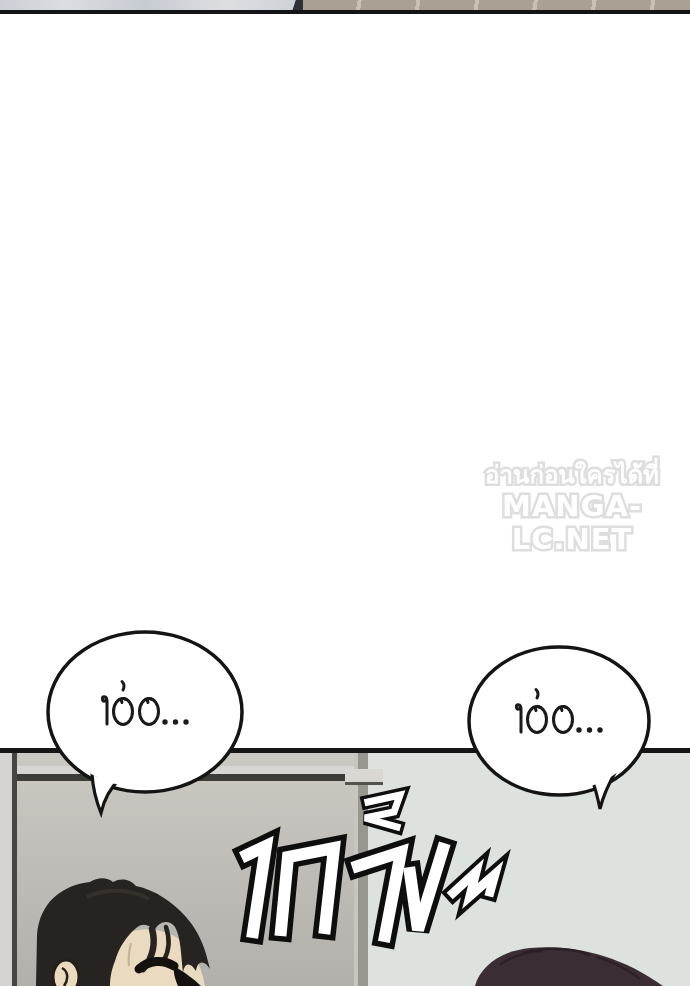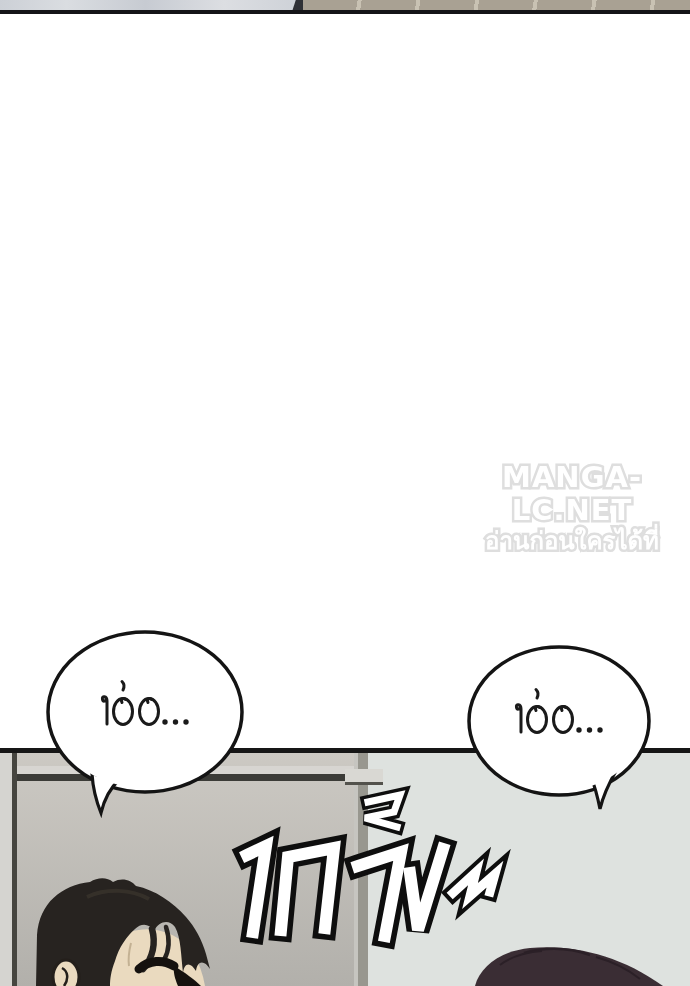--- a/index.html
+++ b/index.html
@@ -43,22 +43,22 @@
 <body>
 
 <div class="stage">
 
   <div class="abs strip-left"></div>
   <div class="abs strip-seam"></div>
   <div class="abs strip-right"></div>
   <div class="abs strip-line" style="background: rgb(20, 20, 24);"></div>
 
   <div class="abs watermark">
+    <div class="wm-text wm-line1">อ่านก่อนใครได้ที่</div>
     <div class="wm-text wm-line2">MANGA-LC.NET</div>
-    <div class="wm-text wm-line1">อ่านก่อนใครได้ที่</div>
   </div>
 
   <div class="abs panel">
     <div class="abs left-room"></div>
     <div class="abs wall-strip"></div>
     <div class="abs wall-line"></div>
     <div class="abs band-light"></div>
     <div class="abs band-dark" style="background: rgb(59, 59, 55);"></div>
     <div class="abs right-room" style="background: rgb(222, 226, 223);"></div>
     <div class="abs divider"></div>

